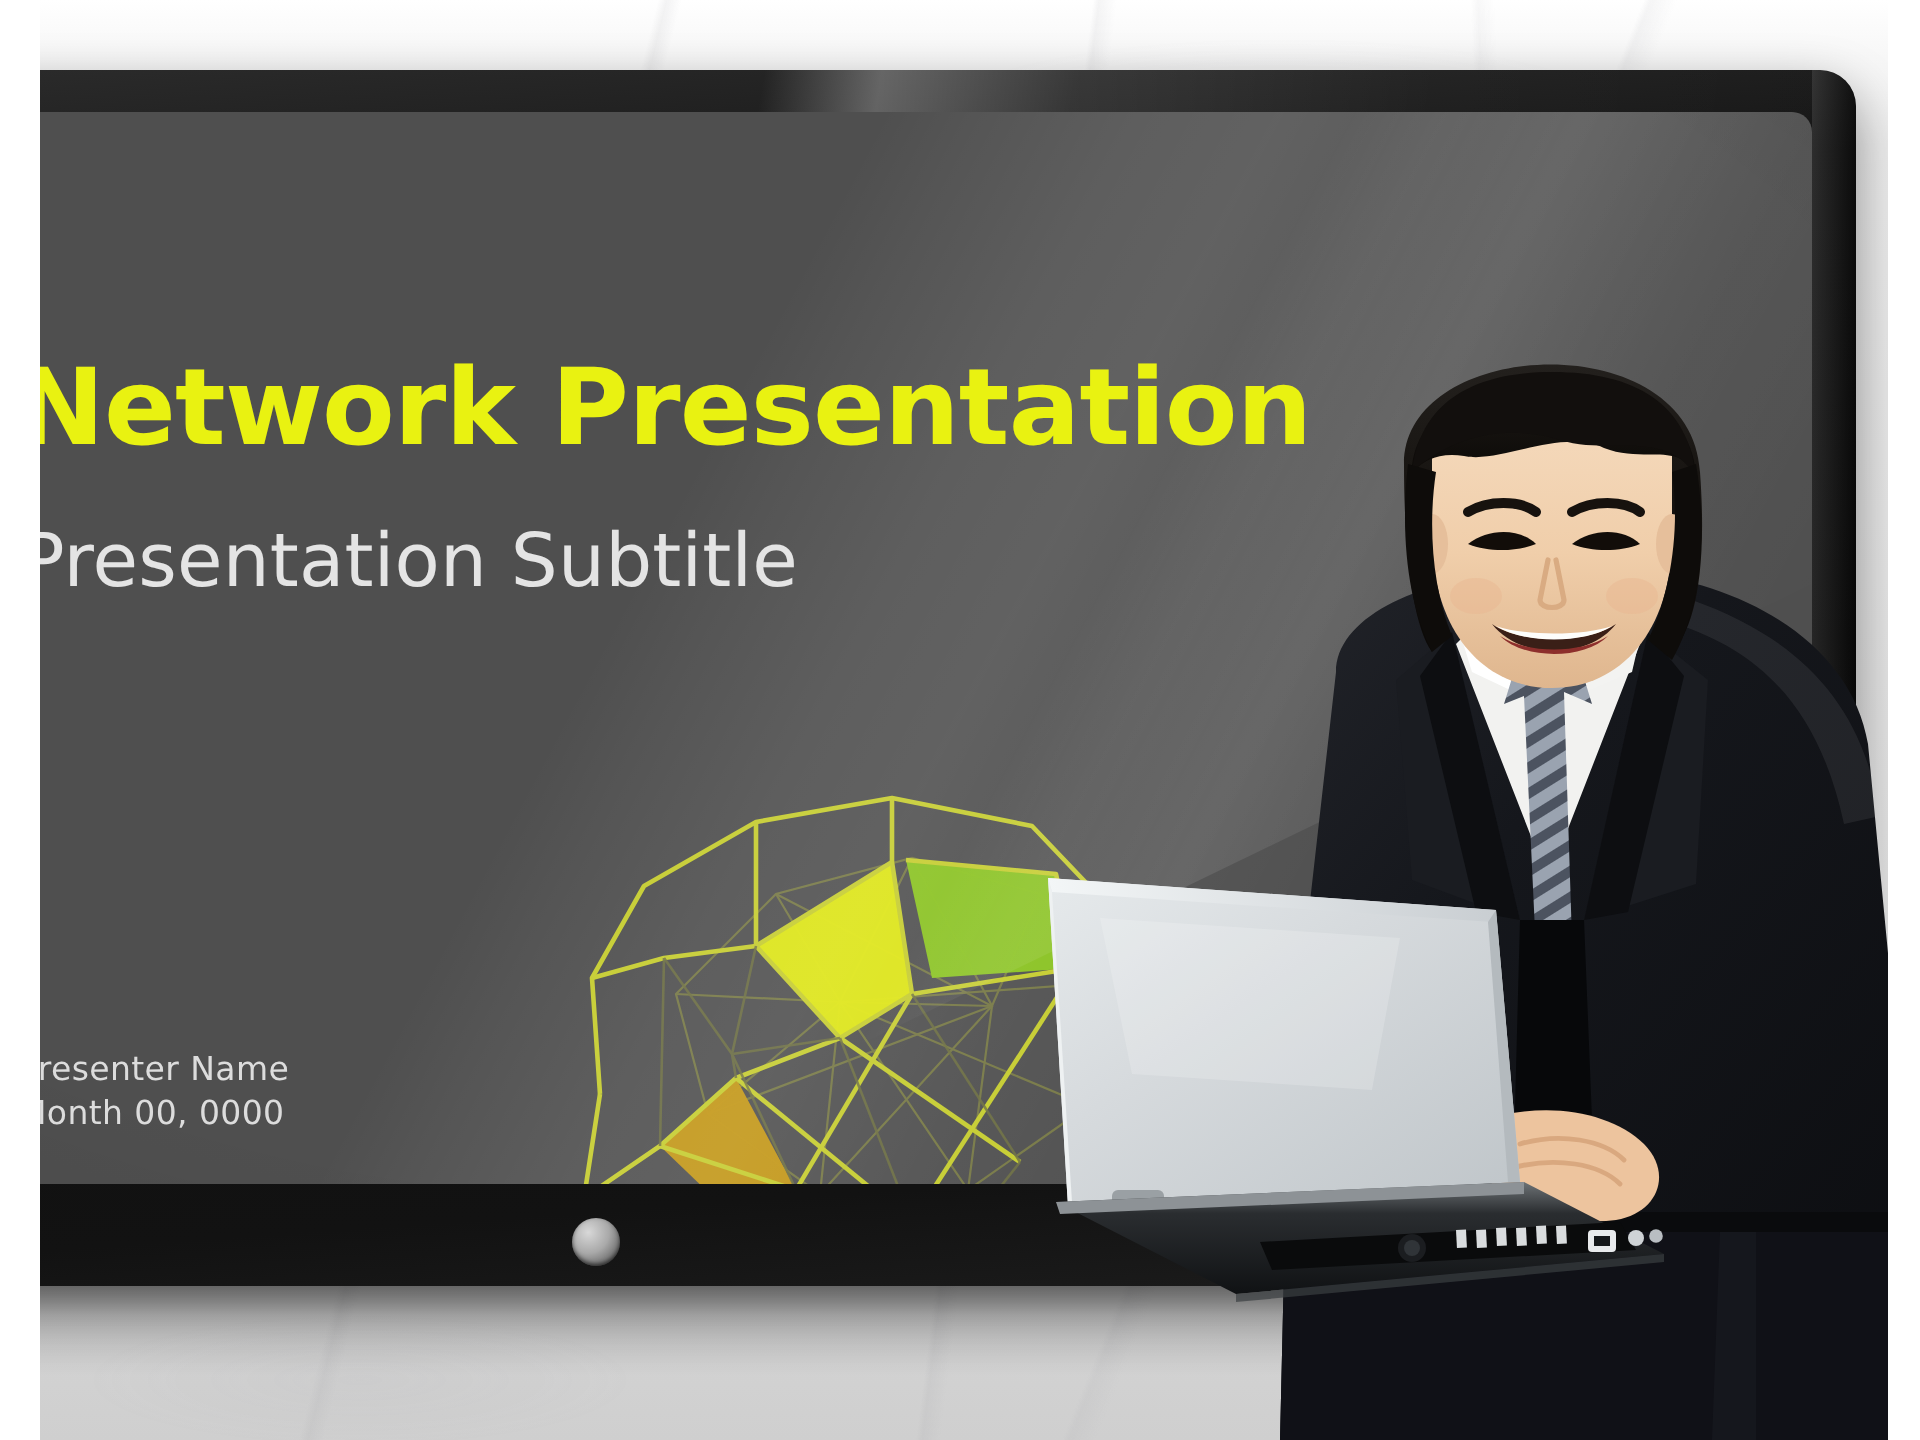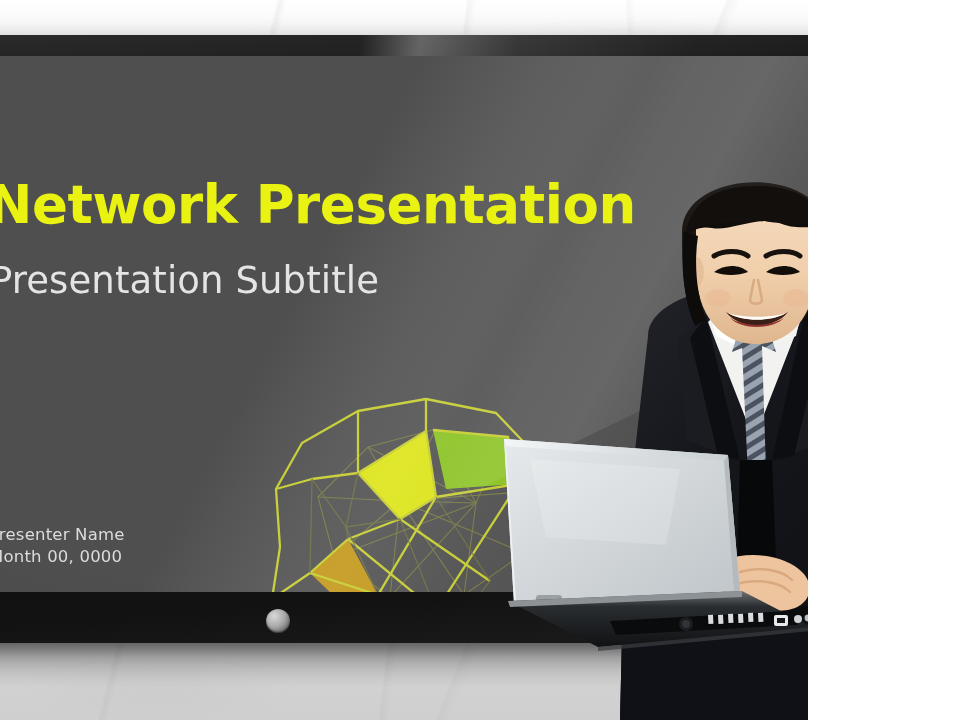--- a/index.html
+++ b/index.html
@@ -8,25 +8,26 @@
   html, body {
     width: 960px;
     height: 720px;
     overflow: hidden;
     font-family: "DejaVu Sans", "Liberation Sans", sans-serif;
   }
 
   
   .stage {
     position: relative;
-    width: 808px;
+    width: 924px;
     height: 720px;
     background:
       linear-gradient(180deg, #ffffff 0%, #f7f7f7 4%, #ededed 10%, #e6e6e6 40%, #dcdcdc 75%, #cfcfcf 100%);
     overflow: hidden;
+    margin-left: 20px;
   }
 
   
   .marble-veins {
     position: absolute;
     inset: 0;
     pointer-events: none;
     opacity: .55;
     background:
       linear-gradient(104deg, transparent 0 28%, rgba(150,150,155,.20) 28.4%, transparent 29.1%),

